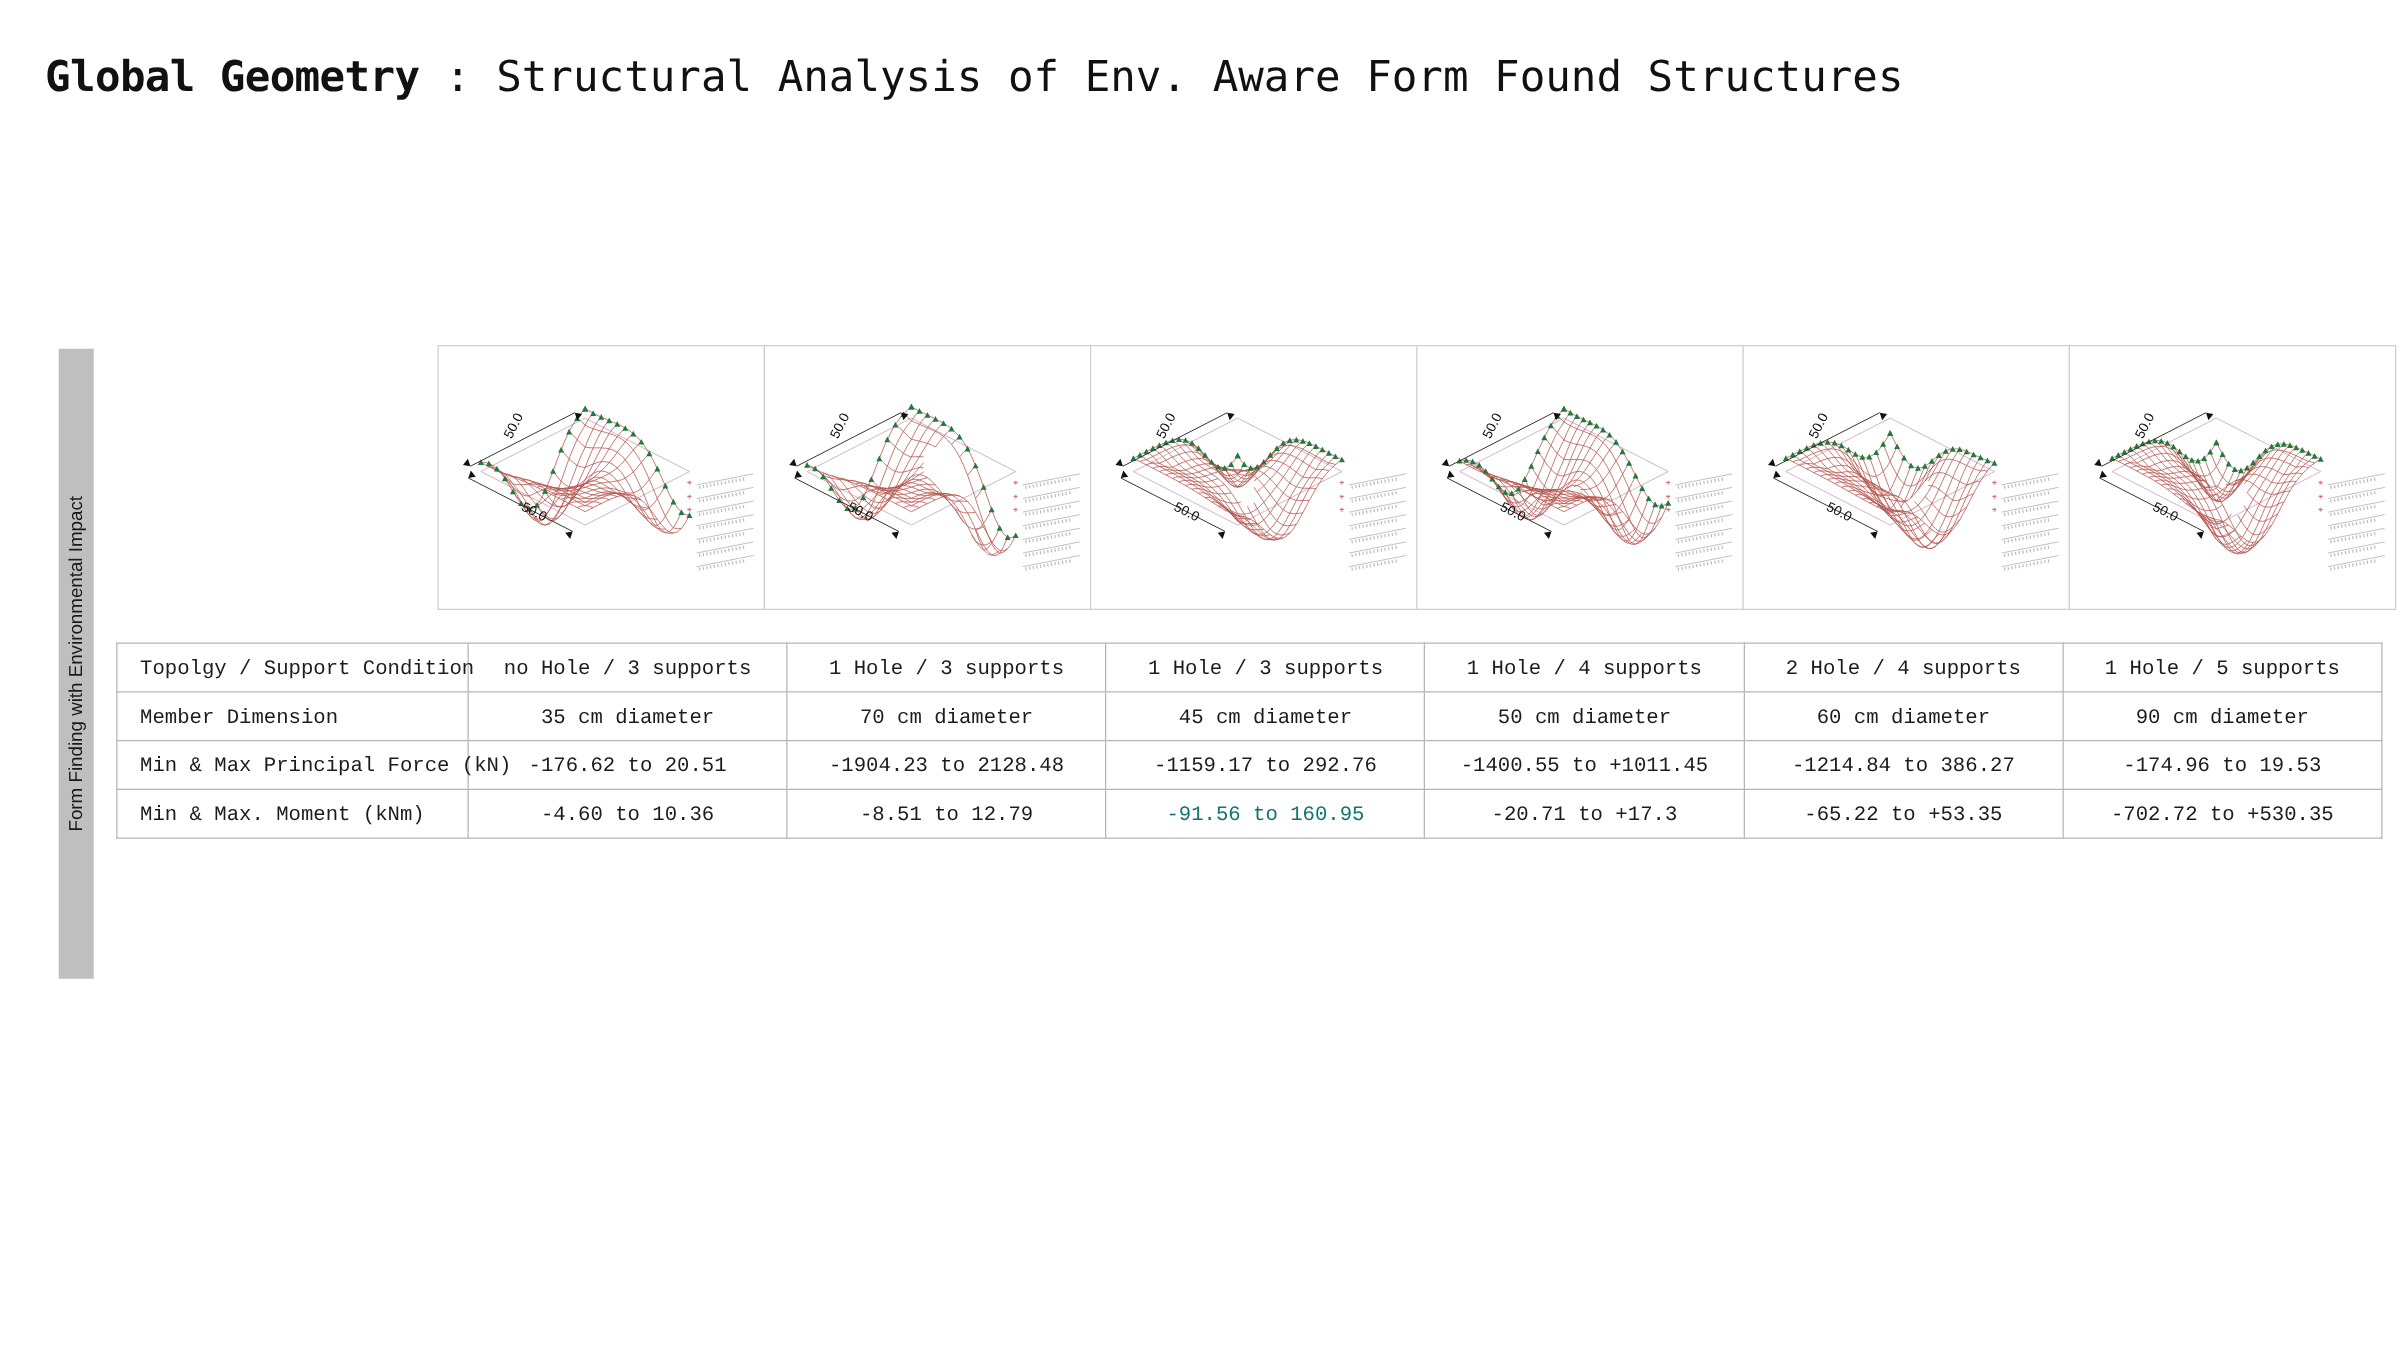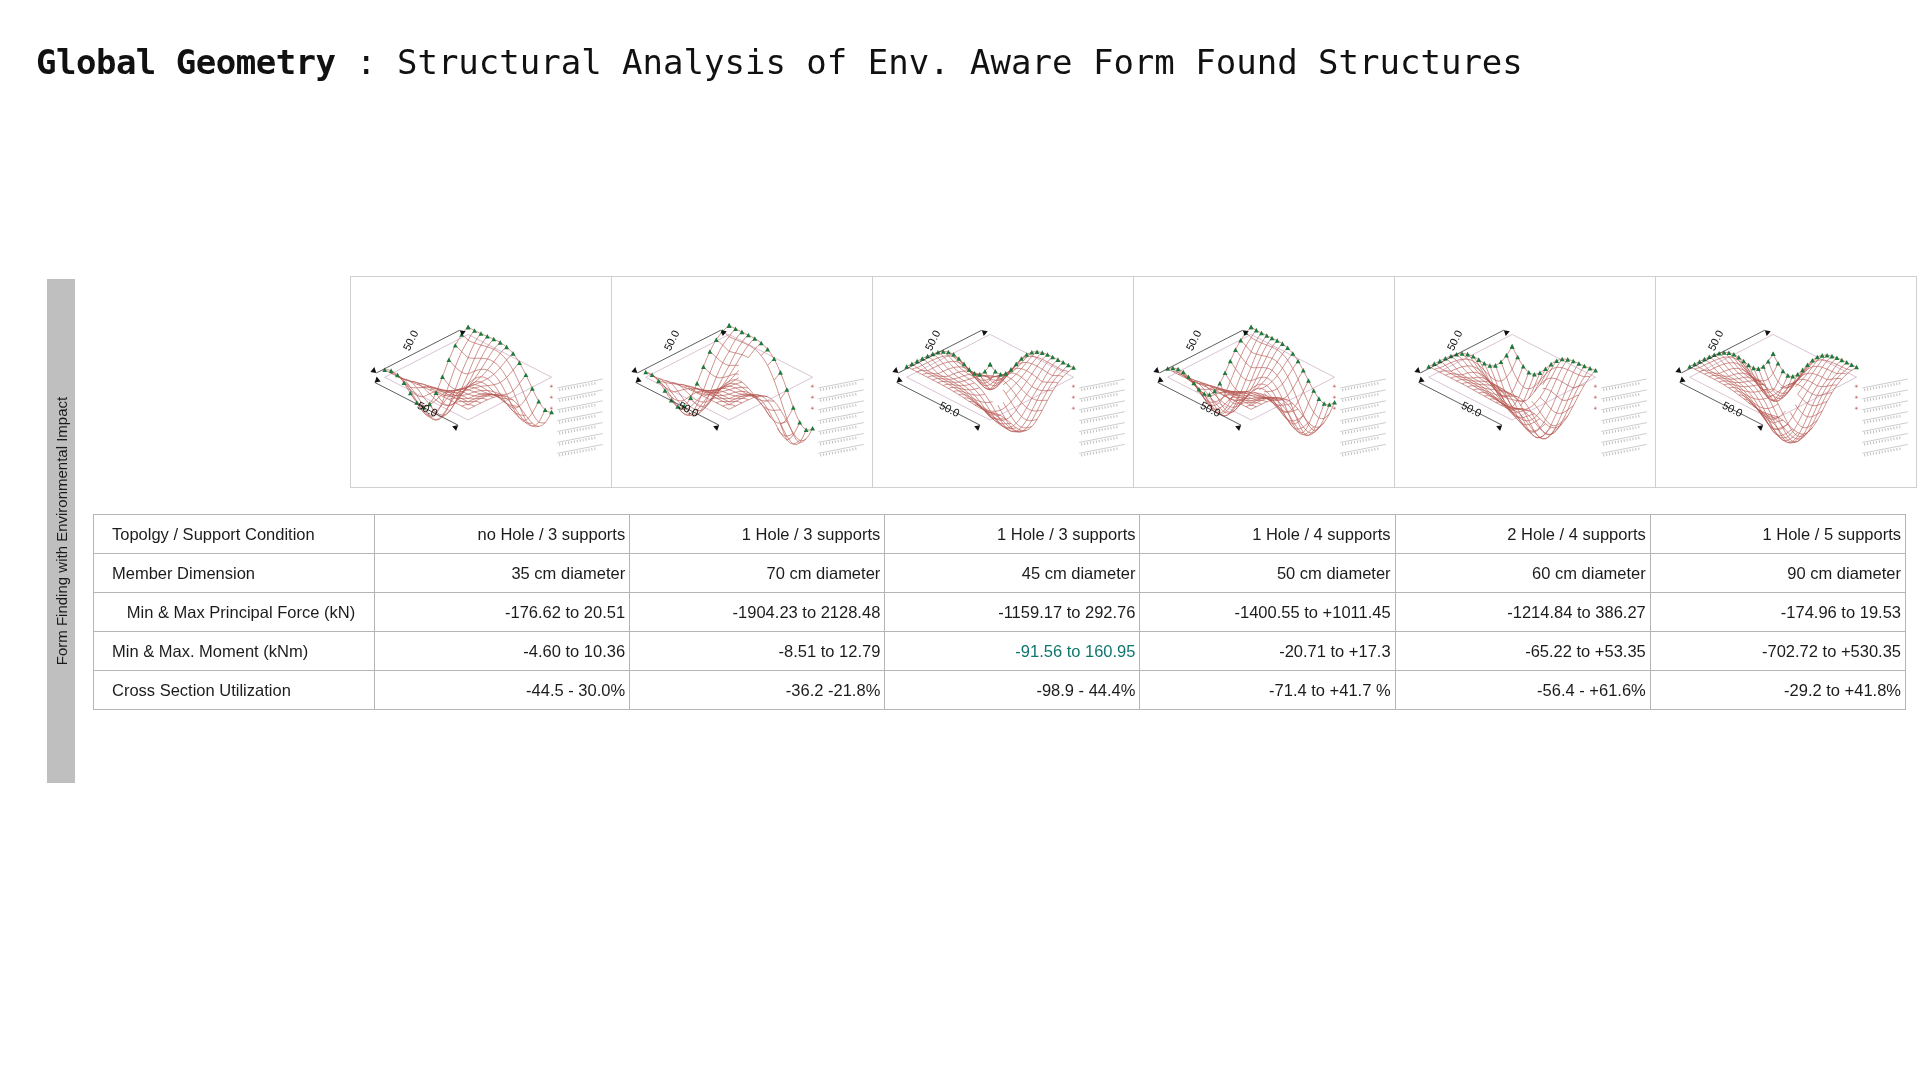--- a/index.html
+++ b/index.html
@@ -39,25 +39,26 @@
     border:1px solid #cfcfcf;background:#fff;
     box-sizing:border-box;margin-right:-1px;overflow:hidden;
   }
   .thumb svg{display:block;width:100%;height:100%;}
 
   
   #spec-table{
     position:absolute;left:93px;top:514px;
     width:1813px;border-collapse:collapse;
     table-layout:fixed;
+    font-family:Liberation Mono, monospace;
   }
   #spec-table td{
     border:1px solid #b5b5b5;
     height:38px;font-size:16.5px;color:#1c1c1c;
-    text-align:right;vertical-align:middle;
+    text-align:center;vertical-align:middle;
     padding:0 4px;white-space:nowrap;
   }
   #spec-table td.rowhead{
     text-align:left;padding-left:18px;width:258px;
     overflow:visible;
   }
   #spec-table td.hl{color:#0f766e;}
   #spec-table td.overflow{overflow:visible;position:relative;z-index:2;text-align:center;}
 </style>
 </head>
@@ -669,23 +670,14 @@
       </tr>
       <tr>
         <td class="rowhead">Min &amp; Max. Moment (kNm)</td>
         <td>-4.60 to 10.36</td>
         <td>-8.51 to 12.79</td>
         <td class="hl">-91.56  to 160.95</td>
         <td>-20.71  to +17.3</td>
         <td>-65.22  to +53.35</td>
         <td>-702.72  to +530.35</td>
       </tr>
-      <tr>
-        <td class="rowhead">Cross Section Utilization</td>
-        <td>-44.5  - 30.0%</td>
-        <td>-36.2  -21.8%</td>
-        <td>-98.9  - 44.4%</td>
-        <td>-71.4  to +41.7 %</td>
-        <td>-56.4  - +61.6%</td>
-        <td>-29.2  to +41.8%</td>
-      </tr>
     </tbody>
 </table>
 
 </body></html>

